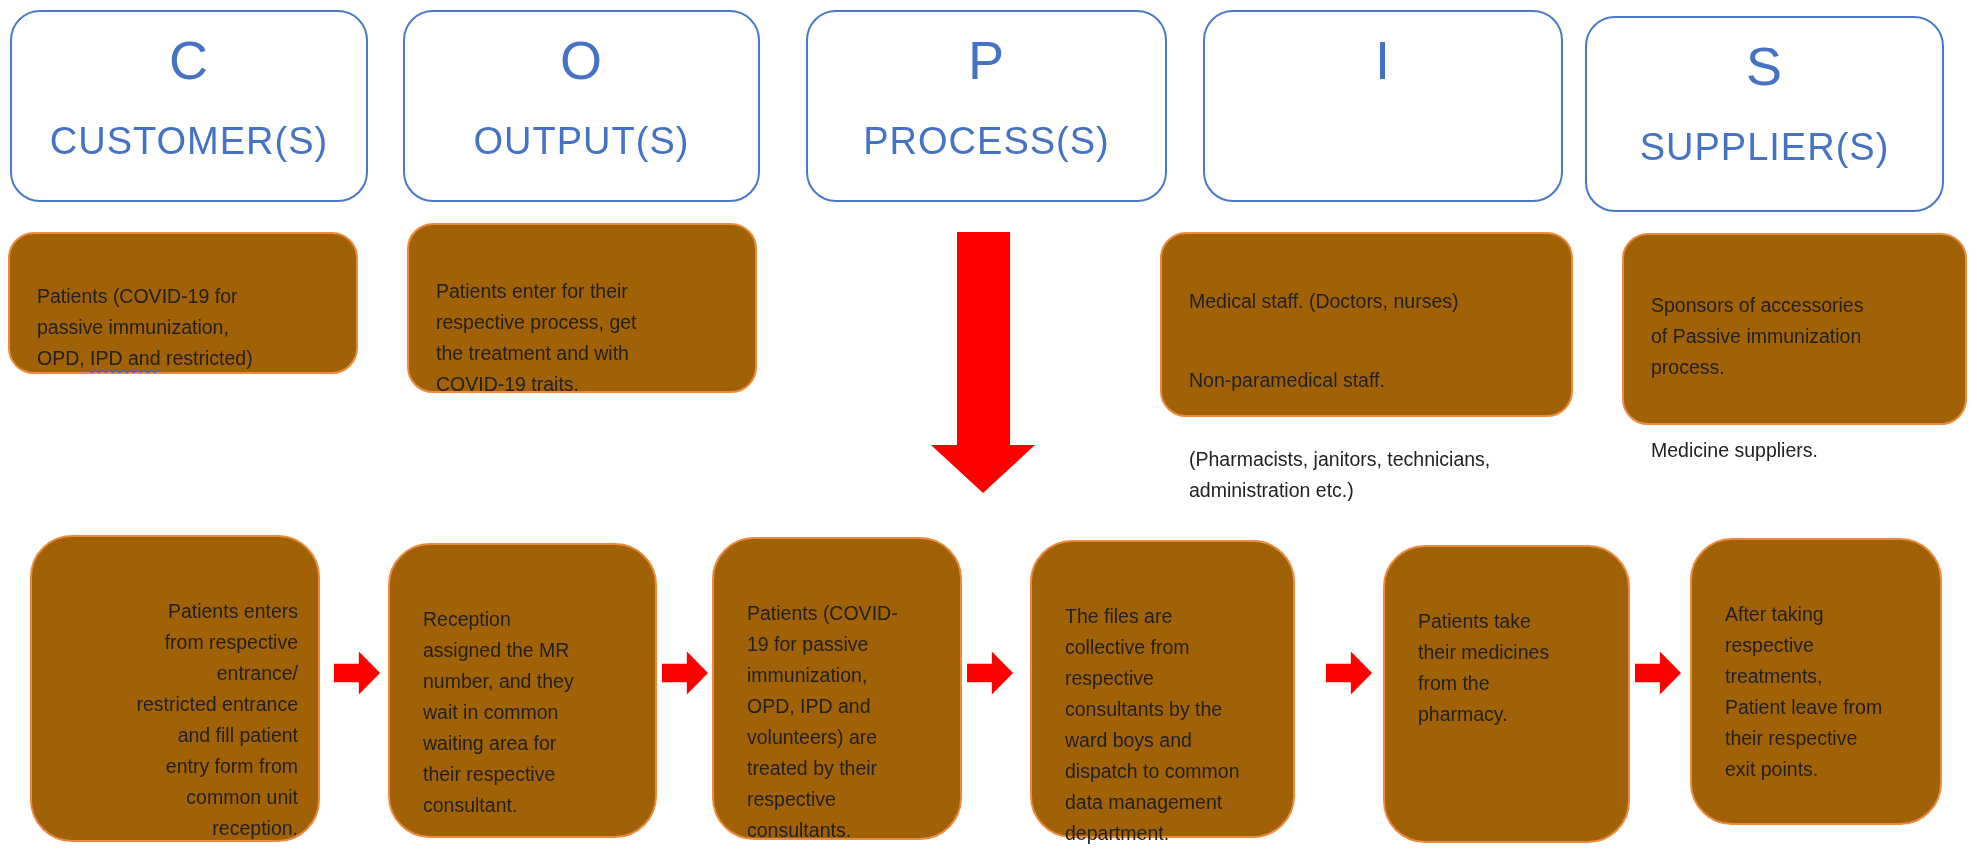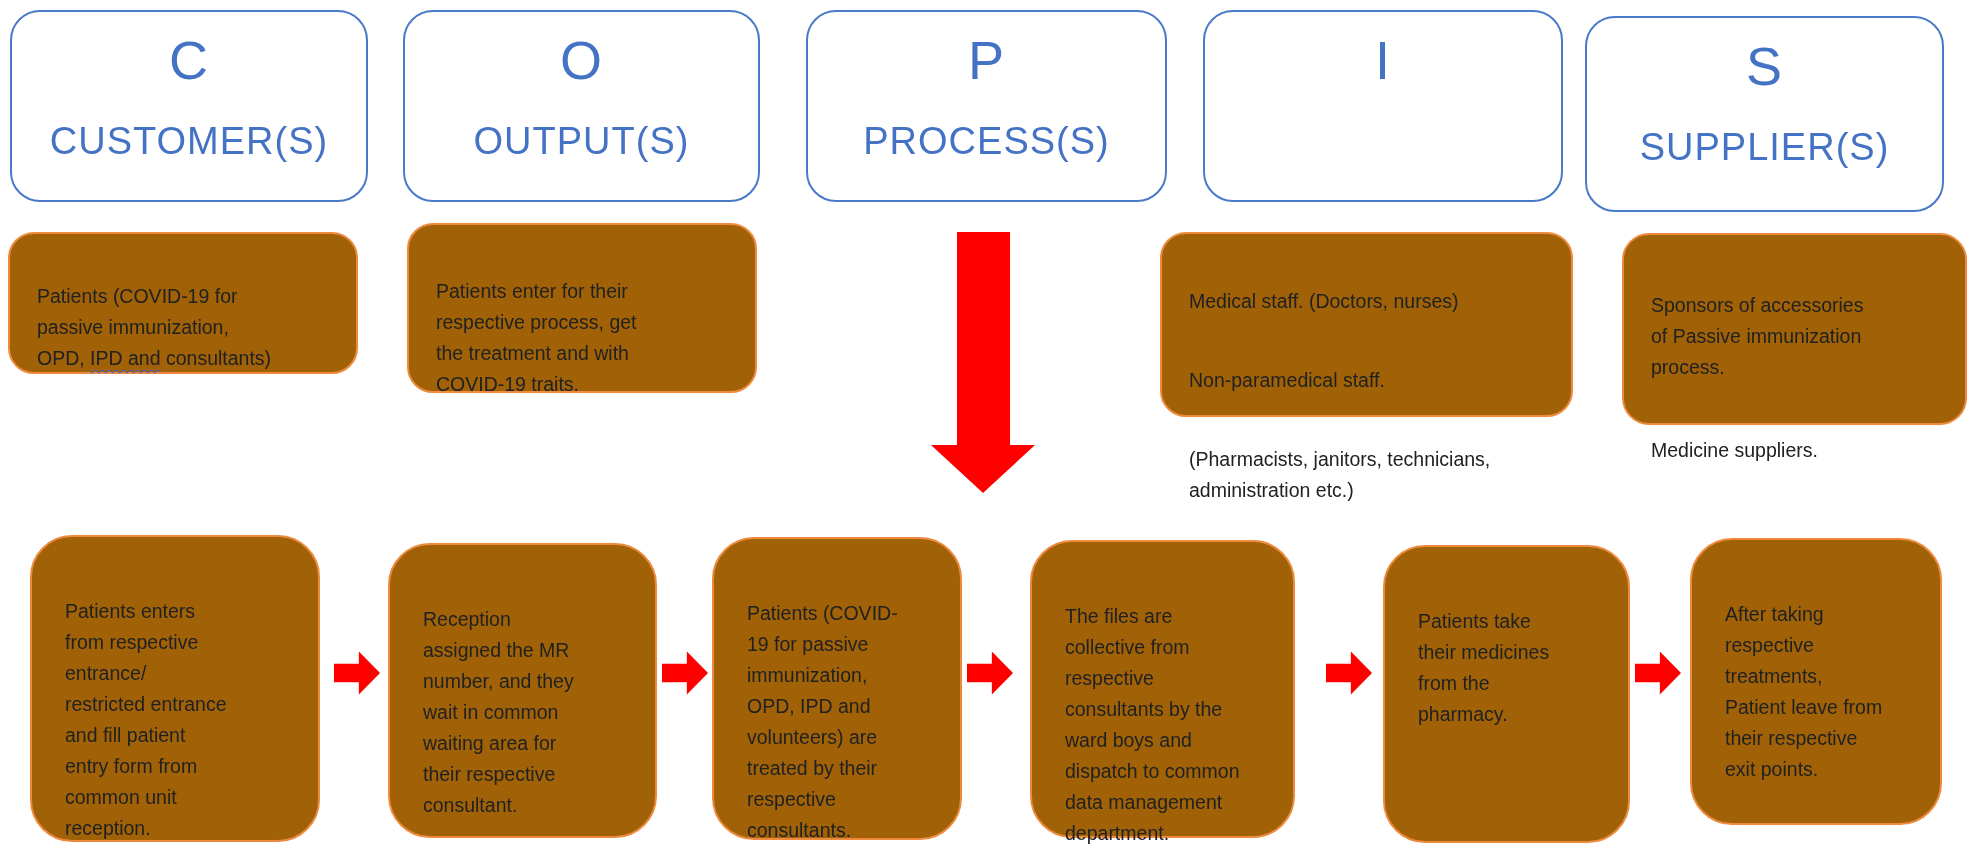--- a/index.html
+++ b/index.html
@@ -96,47 +96,47 @@
   </div>
 
   <div class="blue-box" style="left:1585px;top:16px;width:359px;height:196px;">
     <div class="blue-letter">S</div>
     <div class="blue-title">SUPPLIER(S)</div>
   </div>
 
   <div class="orange-box desc-box" style="left:8px;top:232px;width:350px;height:142px;">
     <span>Patients (COVID-19 for
 passive immunization,
-OPD, </span><span class="wavy">IPD  and</span><span> consultants)</span>
+OPD, </span><span class="wavy">IPD  and</span><span> restricted)</span>
   </div>
 
   <div class="orange-box desc-box" style="left:407px;top:223px;width:350px;height:170px;padding-top:20px;">
     <span>Patients enter for their
 respective process, get
 the treatment and with
 COVID-19 traits.</span>
   </div>
 
   <div class="down-arrow"></div>
 
   <div class="orange-box desc-box" style="left:1160px;top:232px;width:413px;height:185px;padding-top:21px;">
     <p class="para">Medical staff. (Doctors, nurses)</p>
     <p class="para">Non-paramedical staff.</p>
     <p class="para">(Pharmacists, janitors, technicians,
 administration etc.)</p>
   </div>
 
-  <div class="orange-box desc-box" style="left:1622px;top:233px;width:345px;height:192px;padding-top:24px;border-radius:27px;">
+  <div class="orange-box desc-box" style="left:1622px;top:233px;width:345px;height:192px;padding-top:24px;">
     <p class="para" style="margin-bottom:21px;">Sponsors of accessories
 of Passive immunization
 process.</p>
     <p class="para">Medicine suppliers.</p>
   </div>
 
-  <div class="orange-box step-box" style="left:30px;top:535px;width:290px;height:307px;">
+  <div class="orange-box step-box" style="left:30px;top:535px;width:290px;height:307px;text-align:right;">
     <span>Patients enters
 from respective
 entrance/
 restricted entrance
 and fill patient
 entry form from
 common unit
 reception.</span>
   </div>
 

